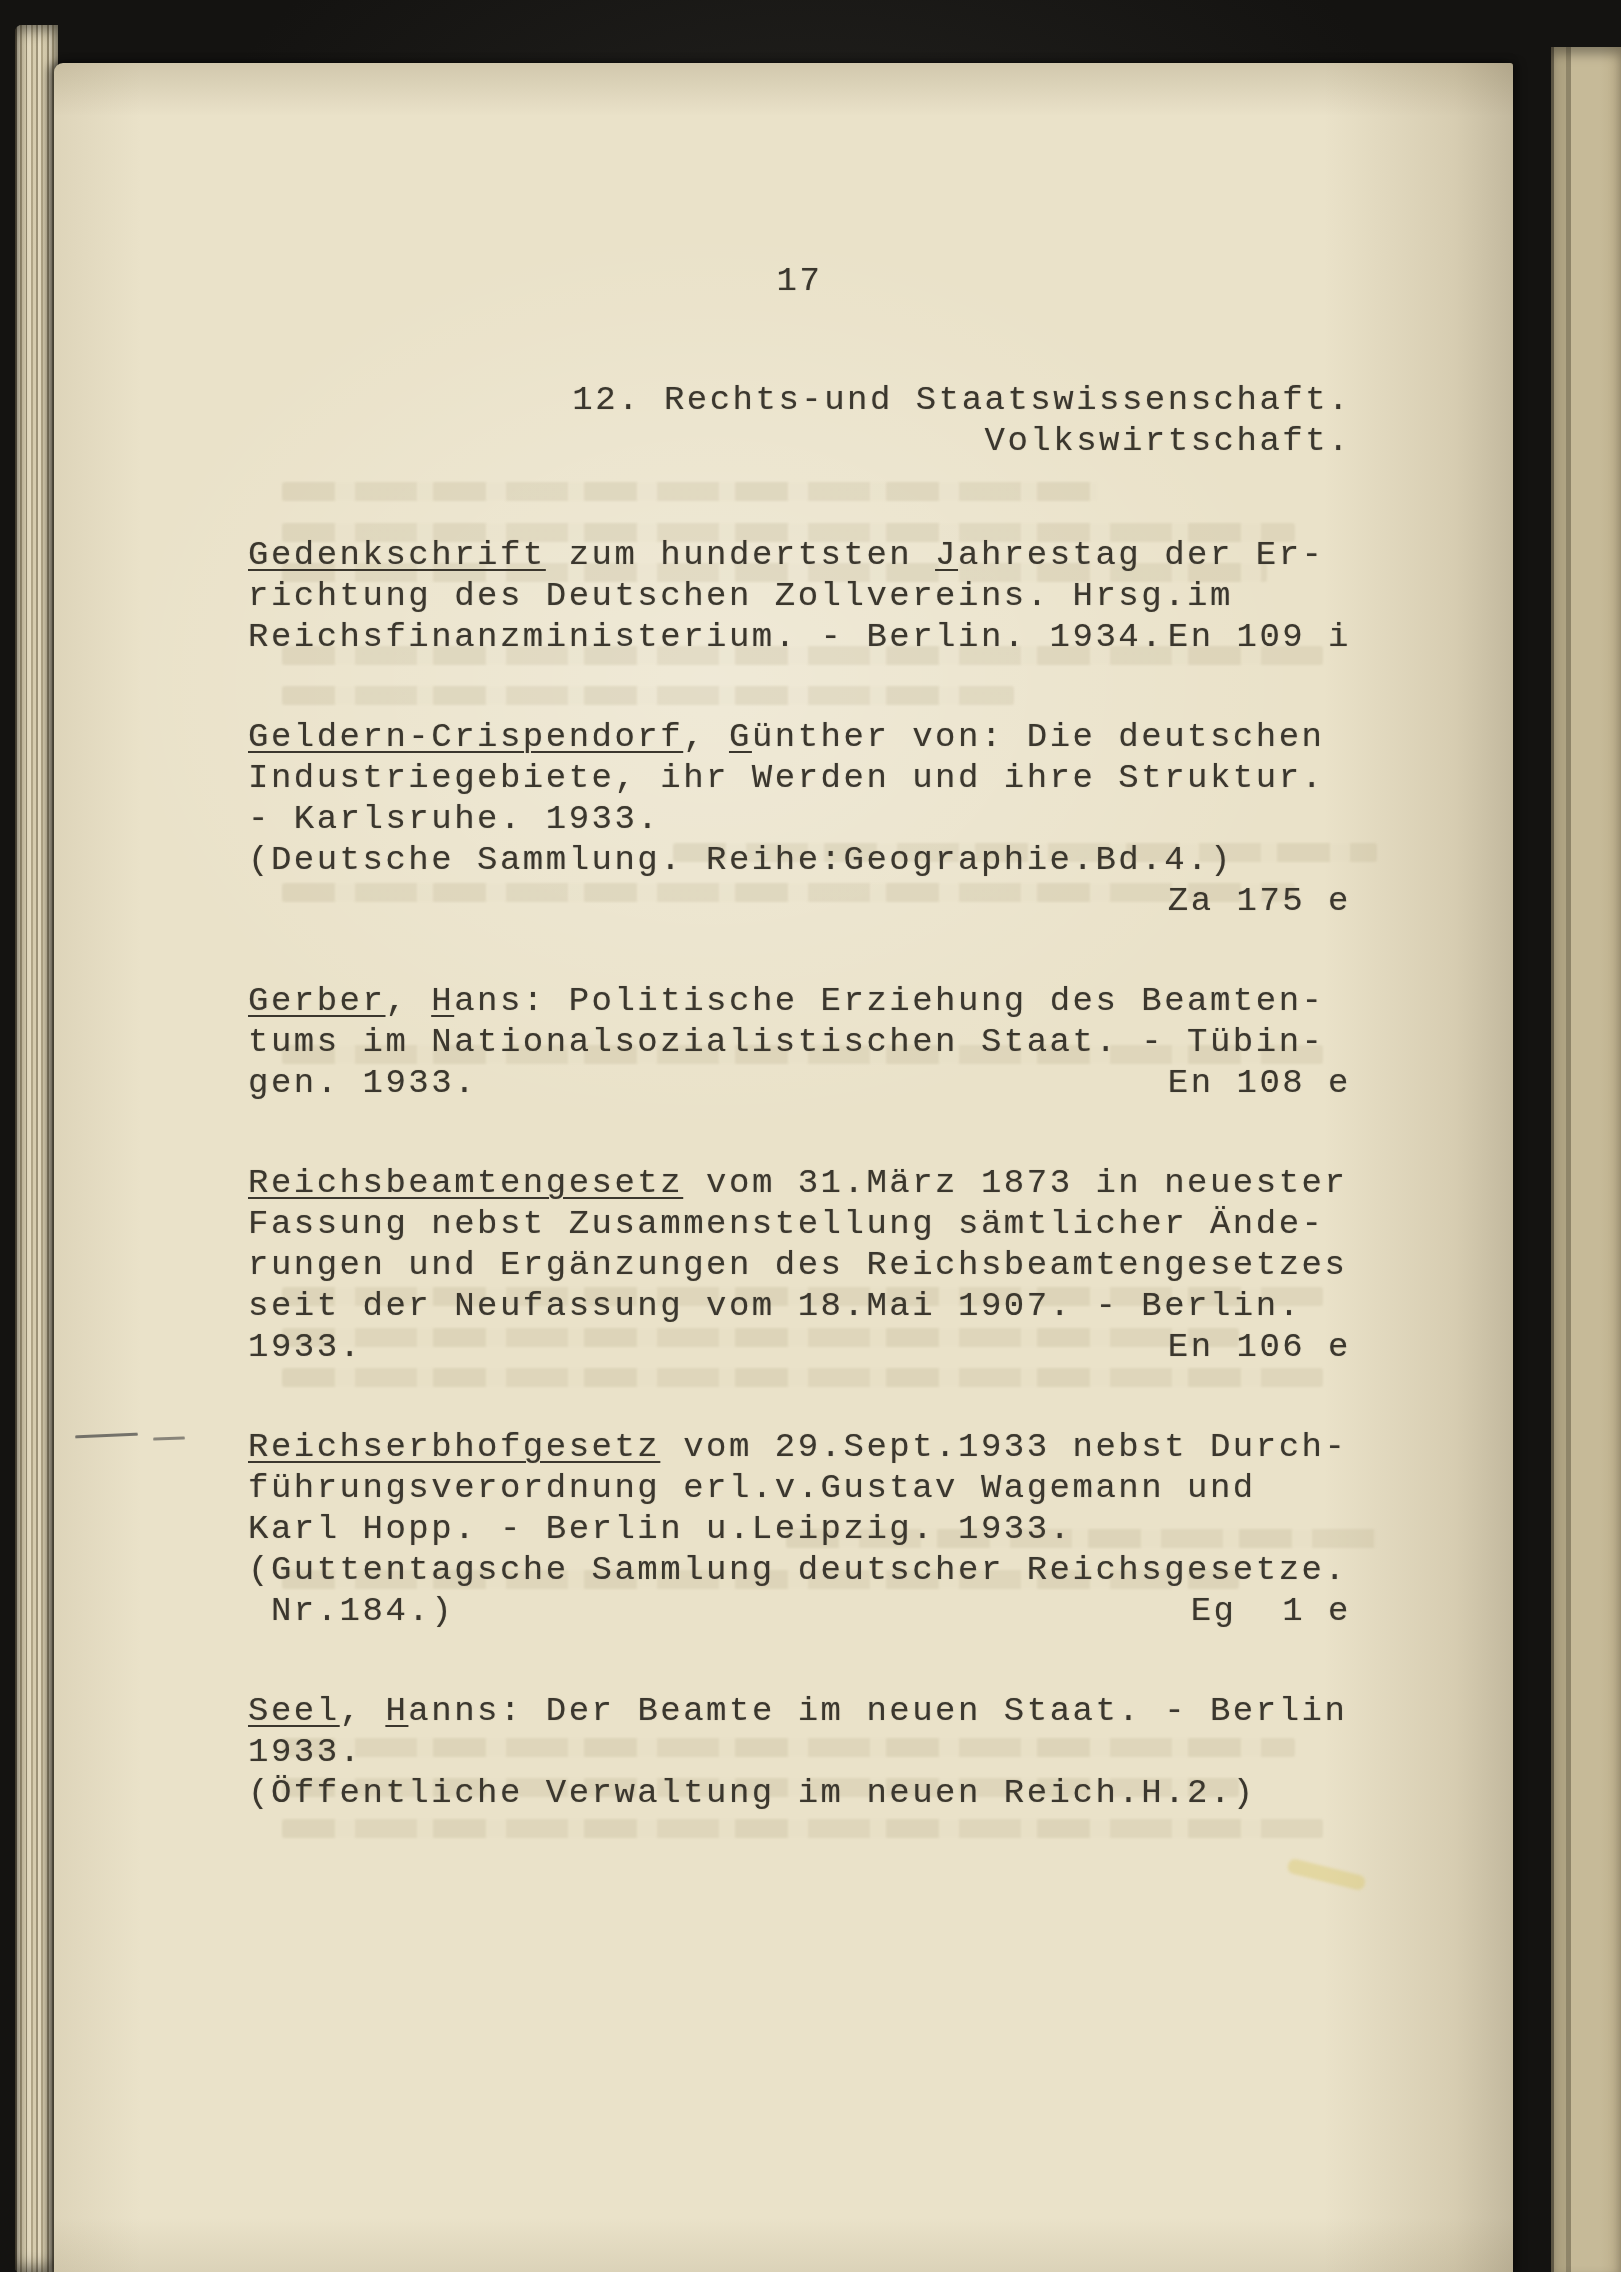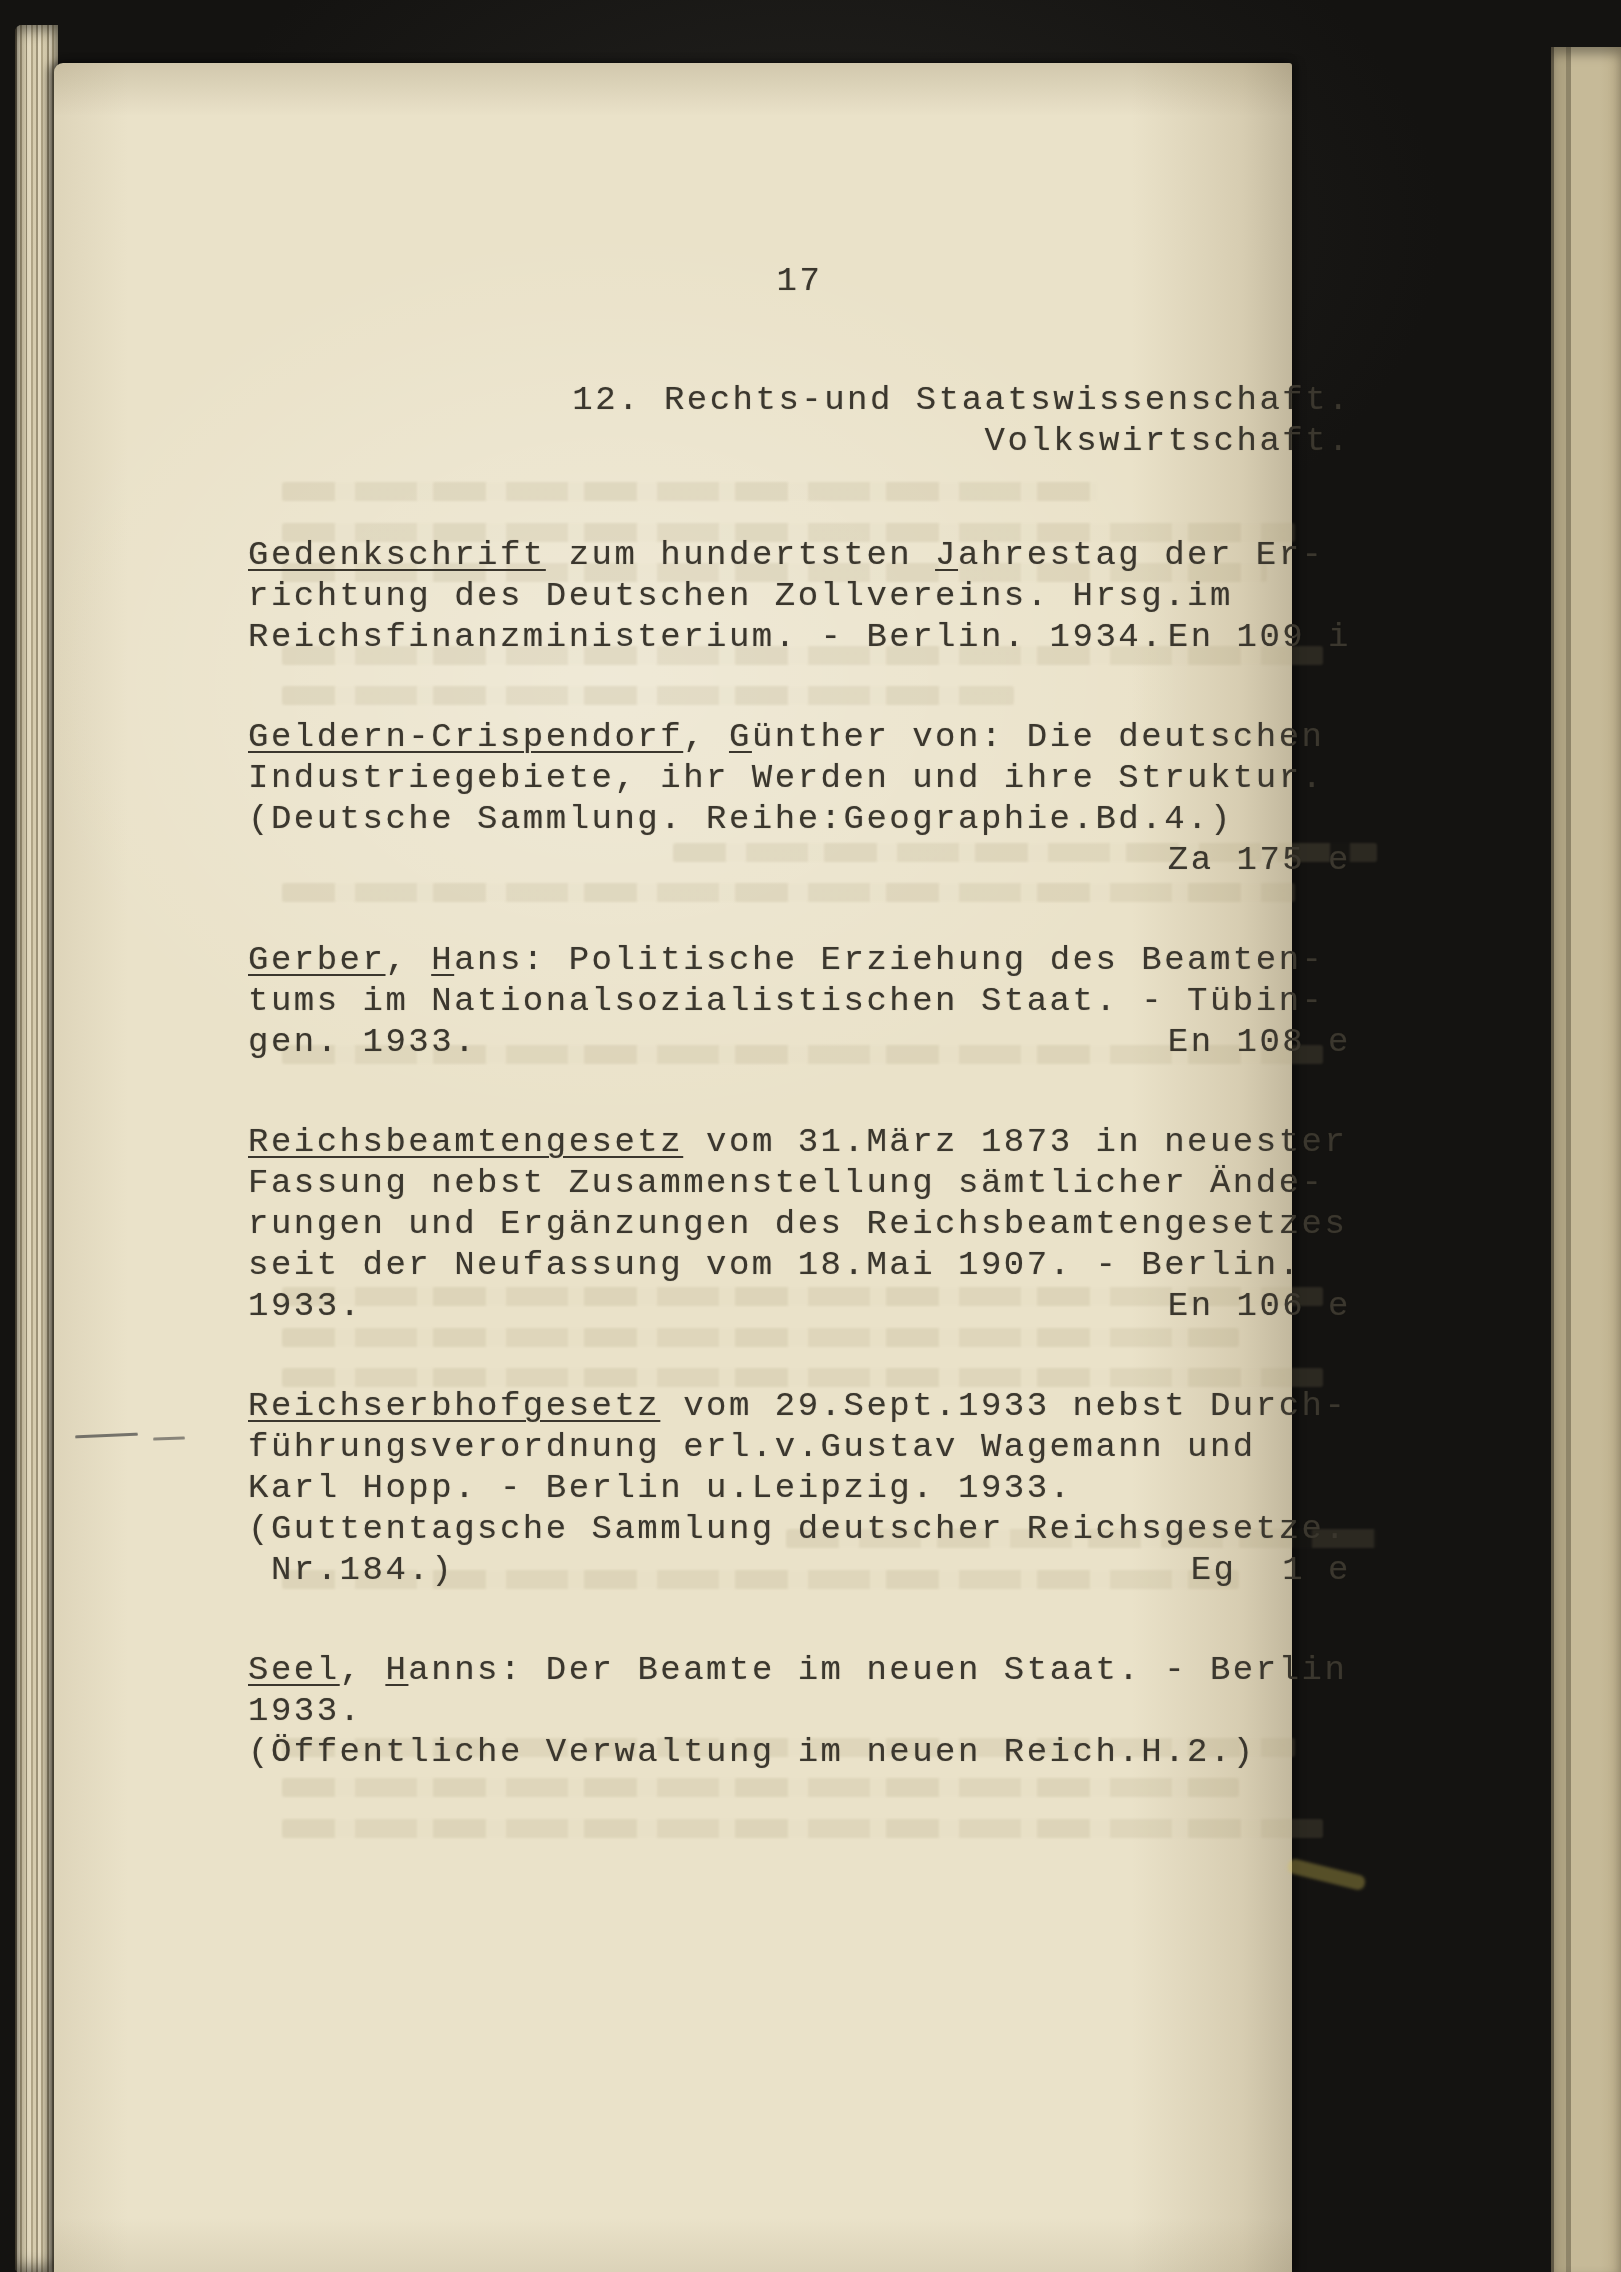--- a/index.html
+++ b/index.html
@@ -25,21 +25,21 @@
     border-radius:6.8px 0 0 5.6px;
     background:
       repeating-linear-gradient(90deg,
         rgba(90,80,58,.45) 0 1.7px, rgba(230,221,195,.9) 1.7px 5px,
         rgba(150,138,108,.55) 5px 6.8px, rgba(214,204,174,.95) 6.8px 10.7px),
       linear-gradient(90deg,#6b6350 0%,#b8ad8e 14%,#d6ccae 45%,#c6ba99 100%);
     box-shadow:inset 0 5.6px 13.5px rgba(0,0,0,.45), inset 0 -7.9px 13.5px rgba(0,0,0,.4);
   }
   
   .page{
-    position:absolute;left:54px;top:63px;width:1238px;height:2210px;
+    position:absolute;left:54px;top:63px;width:1459px;height:2210px;
     border-radius:9px 2.8px 0 0;
     background-color:var(--paper);
     background-image:
       radial-gradient(957px 732px at 45% 28%, rgba(255,255,255,.26), rgba(255,255,255,0) 62%),
       linear-gradient(90deg, rgba(120,100,60,.11) 0%, rgba(120,100,60,0) 6%, rgba(120,100,60,0) 87%, rgba(120,100,60,.17) 96%, rgba(90,75,45,.28) 100%),
       linear-gradient(180deg, rgba(110,95,60,.20) 0%, rgba(110,95,60,0) 2.4%, rgba(110,95,60,0) 97.5%, rgba(110,95,60,.12) 100%);
     box-shadow:-4.5px 0 10px rgba(0,0,0,.55), 4.5px 0 9px rgba(0,0,0,.35);
     text-decoration:underline;
   }
   
@@ -113,20 +113,21 @@
       </div>
       <div id="entries">
           <div class="entry">
             <div class="line"><span class="u">Gedenkschrift</span><span> zum hundertsten </span><span class="u">J</span><span>ahrestag der Er-</span></div>
             <div class="line"><span>richtung des Deutschen Zollvereins. Hrsg.im</span></div>
             <div class="line"><span>Reichsfinanzministerium. - Berlin. 1934.</span><span class="shelfmark">En 109 i</span></div>
           </div>
           <div class="entry">
             <div class="line"><span class="u">Geldern-Crispendorf</span><span>, </span><span class="u">G</span><span>ünther von: Die deutschen</span></div>
             <div class="line"><span>Industriegebiete, ihr Werden und ihre Struktur.</span></div>
+            <div class="line"><span>- Karlsruhe. 1933.</span></div>
             <div class="line"><span>(Deutsche Sammlung. Reihe:Geographie.Bd.4.)</span></div>
             <div class="line"><span class="shelfmark">Za 175 e</span></div>
           </div>
           <div class="entry">
             <div class="line"><span class="u">Gerber</span><span>, </span><span class="u">H</span><span>ans: Politische Erziehung des Beamten-</span></div>
             <div class="line"><span>tums im Nationalsozialistischen Staat. - Tübin-</span></div>
             <div class="line"><span>gen. 1933.</span><span class="shelfmark">En 108 e</span></div>
           </div>
           <div class="entry">
             <div class="line"><span class="u">Reichsbeamtengesetz</span><span> vom 31.März 1873 in neuester</span></div>

